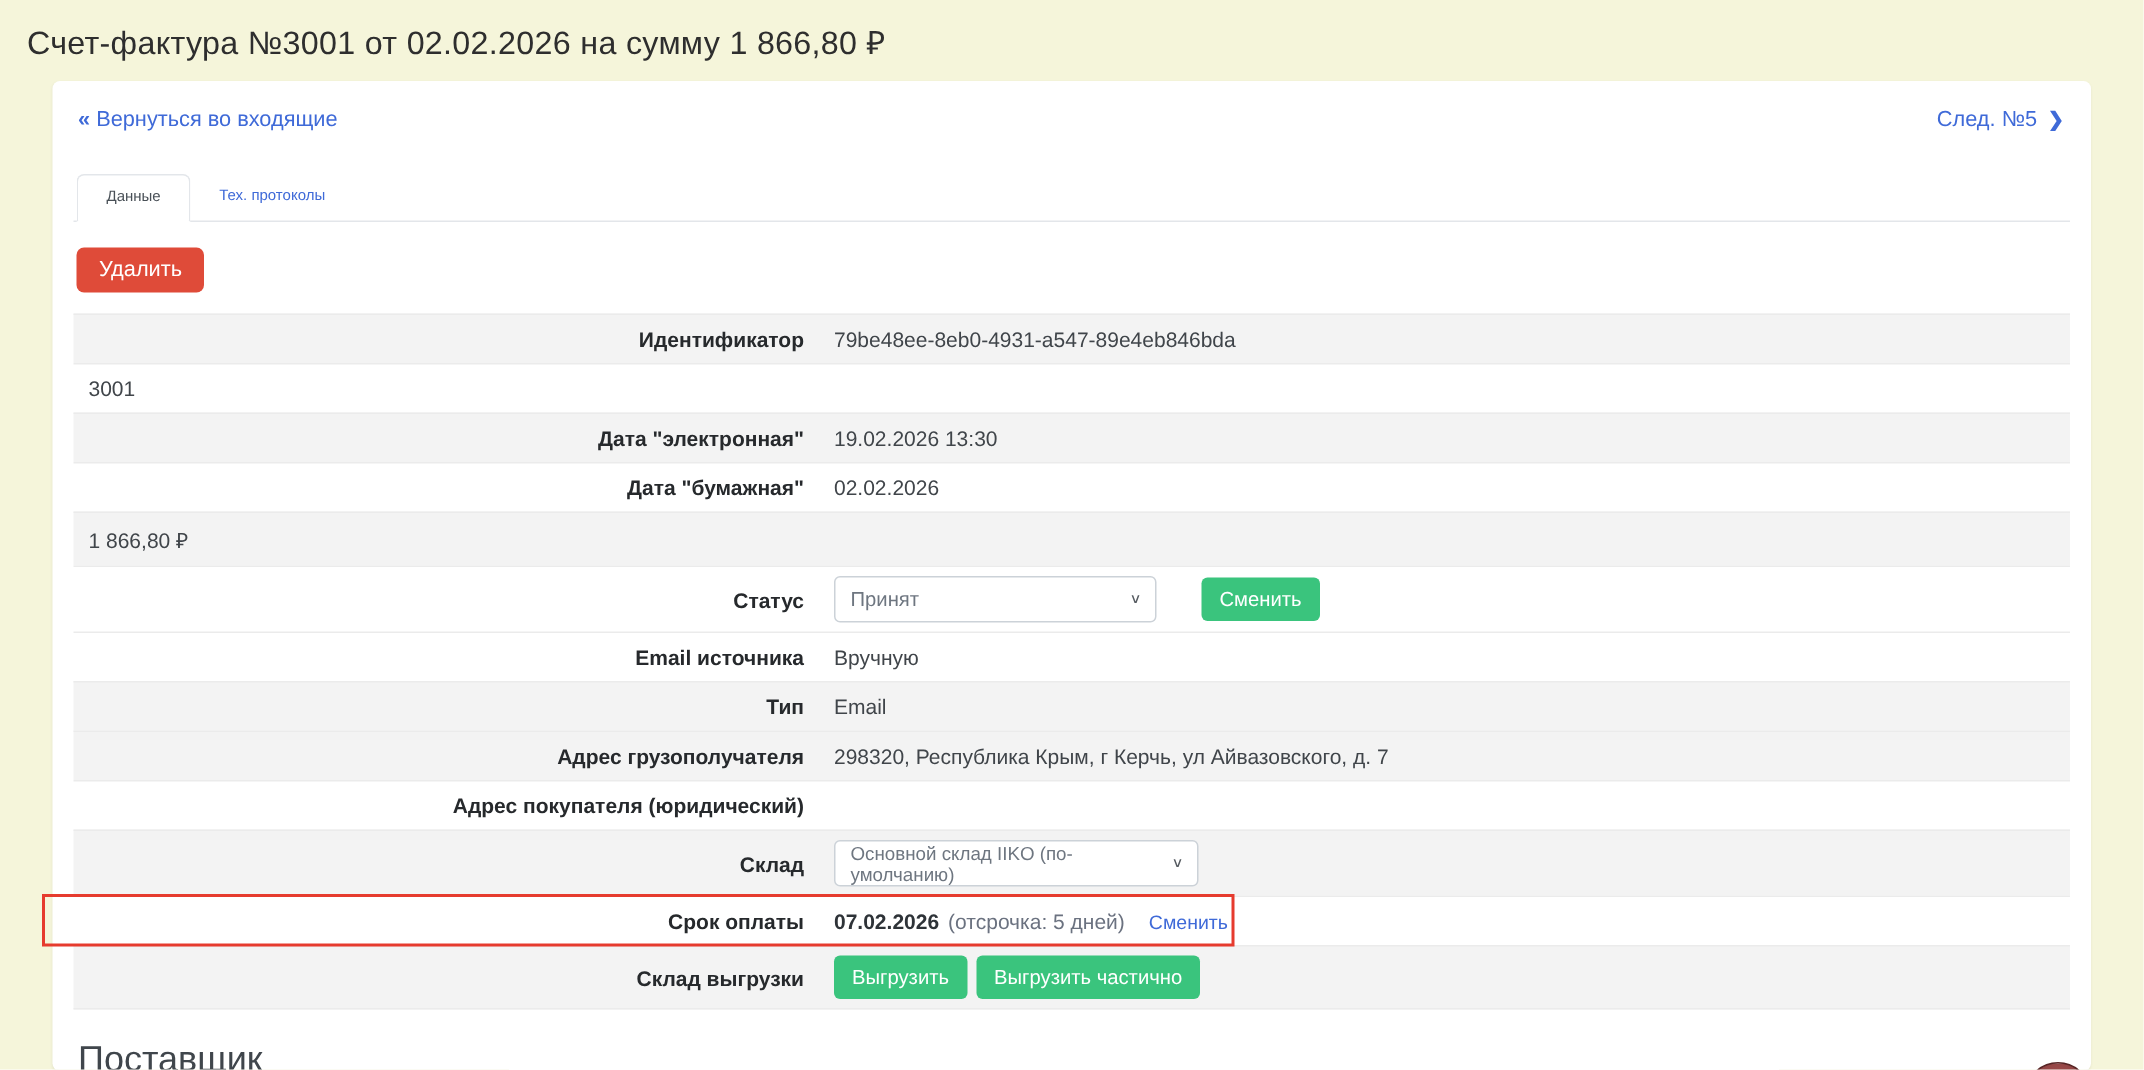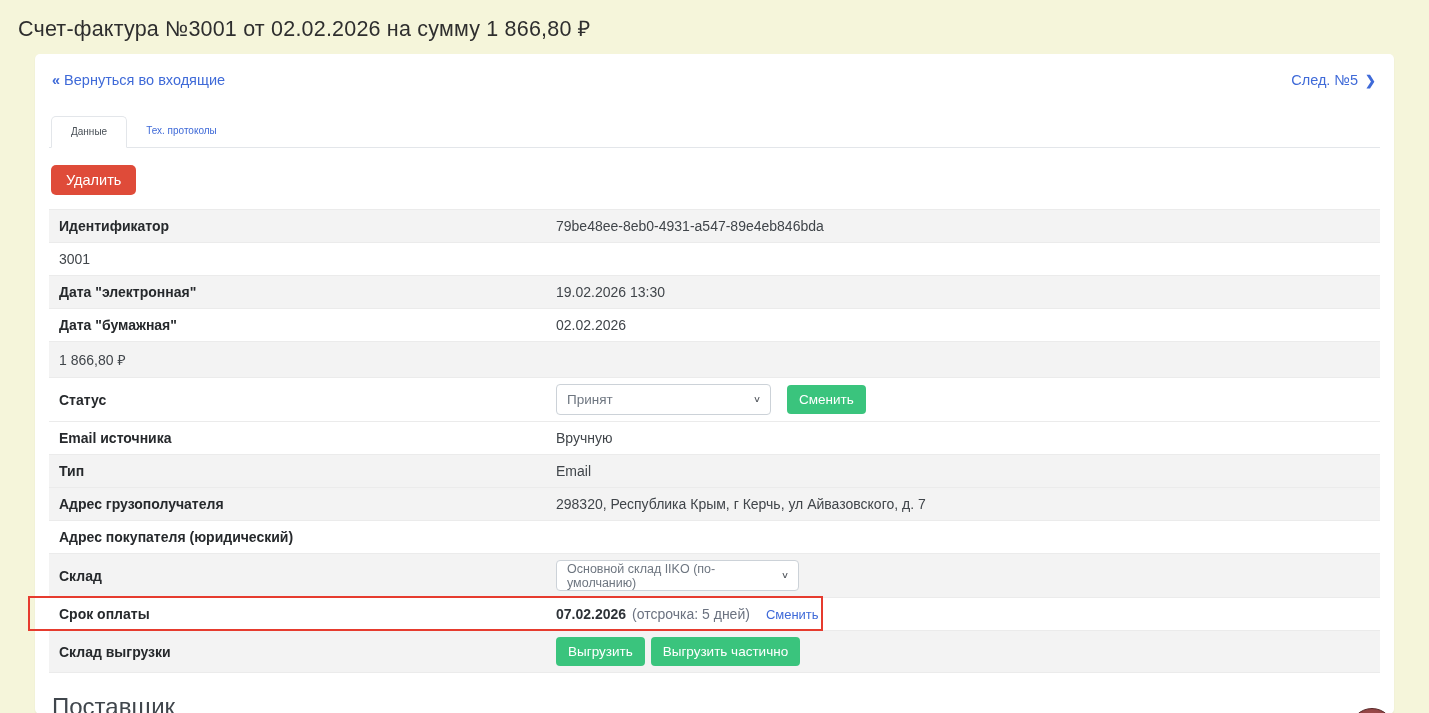--- a/index.html
+++ b/index.html
@@ -42,32 +42,32 @@
   }
   .btn-success {
     background:#3ac47d; color:#fff; font-size:13.5px;
     padding:7px 12px;
   }
 
   .dtable { width:100%; font-size:14px; }
   .drow { display:flex; align-items:center; border-top:1px solid #ebebeb; position:relative; }
   .drow:last-child { border-bottom:1px solid #ebebeb; }
   .drow.striped { background:#f3f3f3; }
-  .cell-label { flex:none; font-weight:700; color:#26292c; padding:8px 10px; }
+  .cell-label { flex:none; font-weight:700; color:#26292c; padding:8px 10px;text-align:right; }
   .main-table .cell-label { width:497px; }
   .cell-value { flex:1; padding:8px 10px; color:#40454a; display:flex; align-items:center; gap:6px; }
   .drow.tall .cell-label, .drow.tall .cell-value { padding-top:6px; padding-bottom:6px; }
 
   .select {
     display:inline-flex; align-items:center; justify-content:space-between;
     background:#fff; border:1px solid #ccd2d8; border-radius:4px;
     height:31px; padding:0 9px 0 10px; color:#6e7680; cursor:pointer;
   }
   .select .sel-chev { font-size:11px; color:#555a60; margin-left:8px; transform:scaleY(.8); }
-  .select-status { width:215px; font-size:13.5px; margin-right:10px; }
+  .select-status { width:215px; font-size:13.5px; margin-right:24px; }
   .select-store  { width:243px; font-size:12.5px; }
 
   .due-date { font-weight:700; color:#2e3338; }
   .due-note { color:#6b7280; }
   .due-change { font-size:13px; margin-left:10px; }
   .annotation-box {
     position:absolute; left:-21px; top:-2px; width:795px; height:calc(100% + 3px);
     border:2px solid #e63b2e; pointer-events:none; z-index:3;
   }
 

